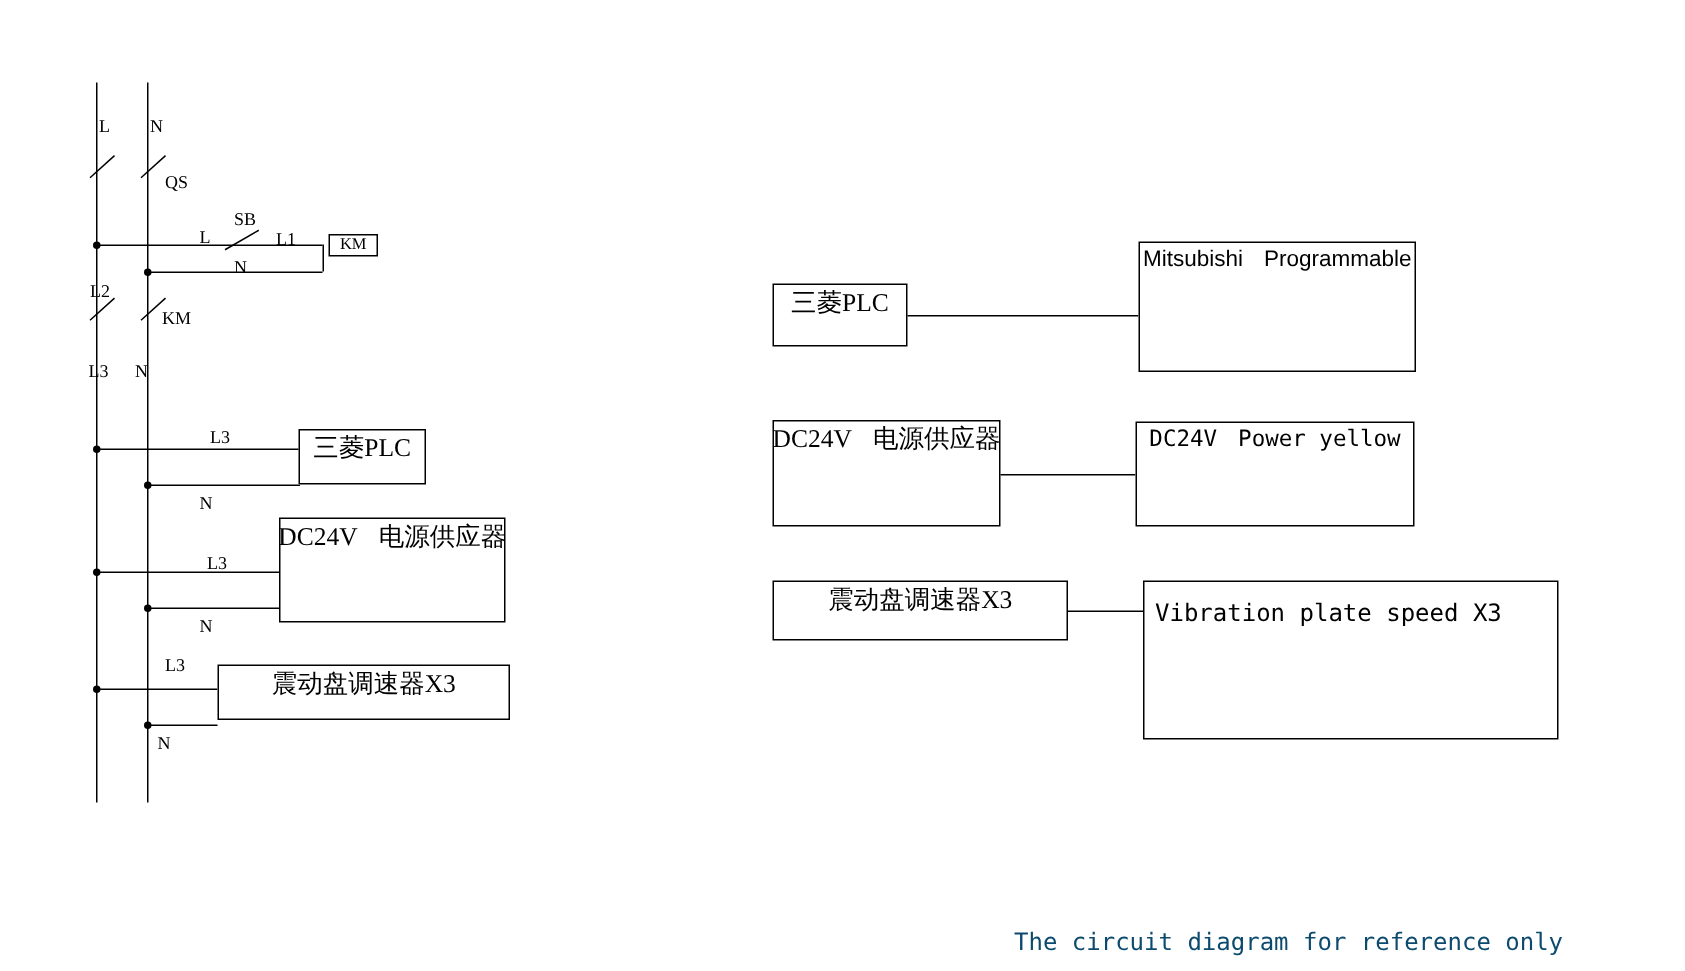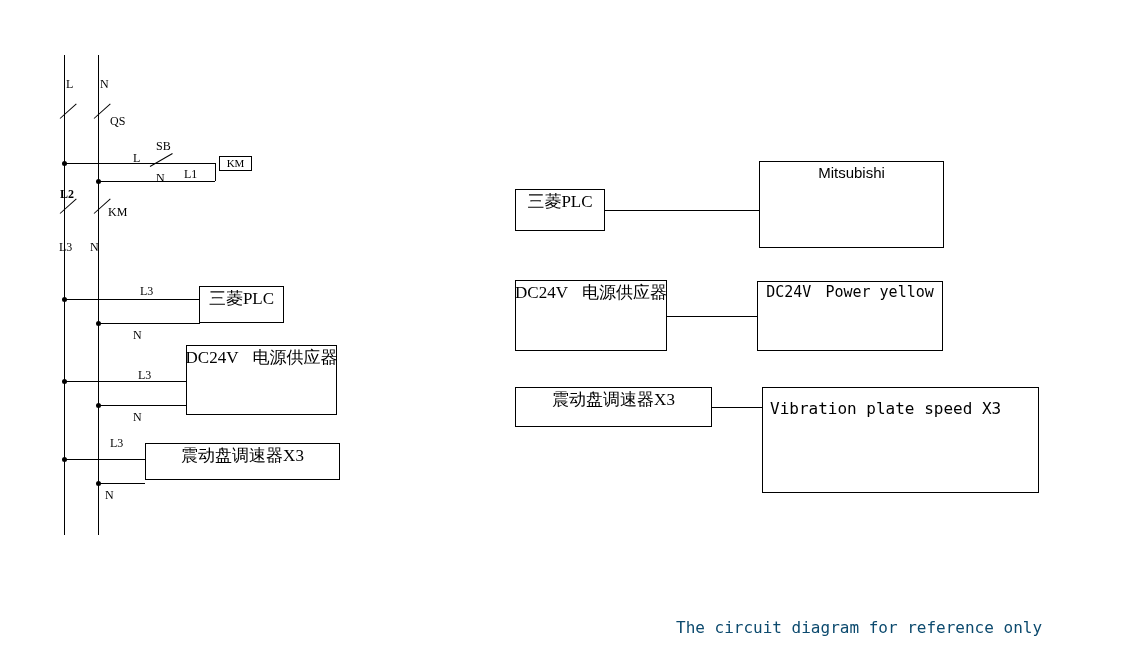--- a/index.html
+++ b/index.html
@@ -104,26 +104,26 @@
 
   <div class="node" style="left:62px; top:161px;"></div>
   <div class="node" style="left:96px; top:179px;"></div>
   <div class="wire wire-h" style="left:64px; top:163px; width:151px;"></div>
   <div class="wire wire-h" style="left:98px; top:181px; width:117px;"></div>
   <div class="wire wire-v" style="left:215px; top:163px; height:18px;"></div>
 
   <div class="slash" style="left:150px; top:166px; width:26px; transform:rotate(-30deg);"></div>
   <div class="lbl" style="left:156px; top:140px;">SB</div>
   <div class="lbl" style="left:133px; top:152px;">L</div>
-  <div class="lbl" style="left:184px; top:168px;">L1</div>
+  <div class="lbl" style="left:184px; top:153px;">L1</div>
   <div class="lbl" style="left:156px; top:172px;">N</div>
 
   <div class="km-box" style="left:219px; top:156px; width:33px; height:15px;">KM</div>
 
-  <div class="lbl" style="left:60px; top:188px;font-weight:bold;">L2</div>
+  <div class="lbl" style="left:60px; top:188px;">L2</div>
 
   <div class="slash" style="left:60px; top:213px; width:22px; transform:rotate(-42deg);"></div>
   <div class="slash" style="left:94px; top:213px; width:22px; transform:rotate(-42deg);"></div>
   <div class="lbl" style="left:108px; top:206px;">KM</div>
 
   <div class="lbl" style="left:59px; top:241px;">L3</div>
   <div class="lbl" style="left:90px; top:241px;">N</div>
 
   <div class="node" style="left:62px; top:297px;"></div>
   <div class="node" style="left:96px; top:321px;"></div>
@@ -155,20 +155,21 @@
   <div class="box" style="left:145px; top:443px; width:195px; height:37px;">
     <div class="line">震动盘调速器X3</div>
   </div>
 
   <div class="box" style="left:515px; top:189px; width:90px; height:42px;">
     <div class="line">三菱PLC</div>
   </div>
   <div class="wire wire-h" style="left:605px; top:210px; width:154px;"></div>
   <div class="box sans" style="left:759px; top:161px; width:185px; height:87px;">
     <div class="line">Mitsubishi</div>
+    <div class="line">Programmable</div>
   </div>
 
   <div class="box" style="left:515px; top:280px; width:152px; height:71px;">
     <div class="line">DC24V</div>
     <div class="line">电源供应器</div>
   </div>
   <div class="wire wire-h" style="left:667px; top:316px; width:90px;"></div>
   <div class="box mono" style="left:757px; top:281px; width:186px; height:70px;">
     <div class="line">DC24V</div>
     <div class="line">Power yellow</div>

